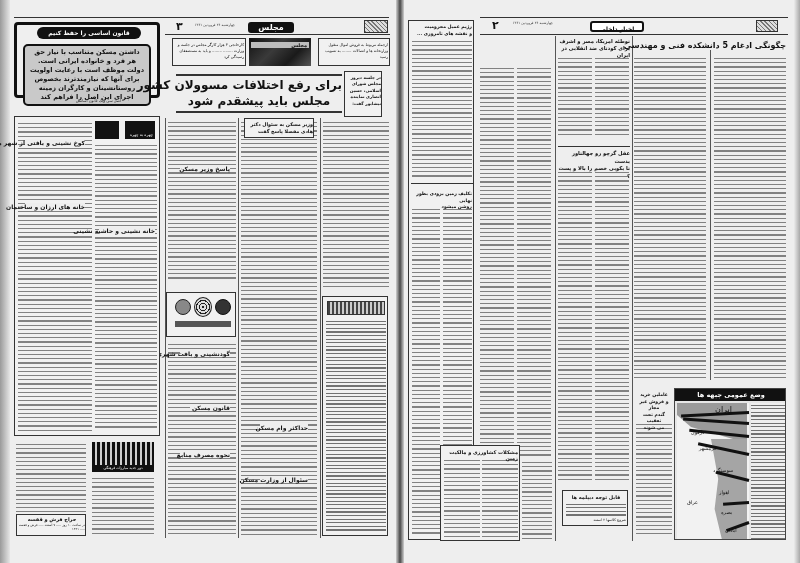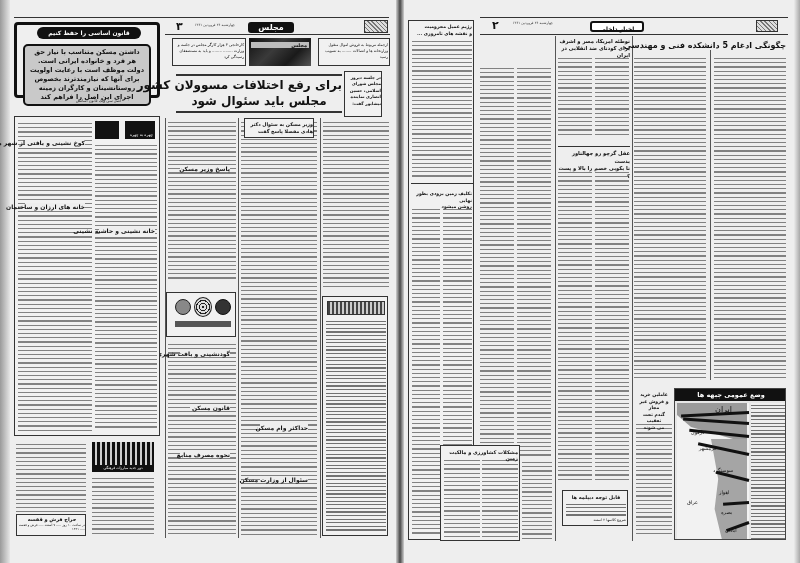--- a/index.html
+++ b/index.html
@@ -64,21 +64,21 @@
     </div>
     <div class="photo" style="left:249px; top:38px; width:62px; height:28px; background:linear-gradient(135deg,#111 0%,#3a3a3a 40%,#1a1a1a 70%,#555 100%);">
       <div class="abs" style="left:2px; top:4px; width:58px; height:6px; background:#bdbdbd; font-size:5px; line-height:6px; font-weight:bold; text-align:right; padding-right:2px;">مجلس</div>
     </div>
     <div class="box" style="left:318px; top:38px; width:72px; height:28px;">
       <div class="abs txt" style="left:3px; top:3px; width:66px; font-size:3.8px; line-height:6px;">ازجمله مربوط به فروش اموال منقول وزارتخانه ها و اتصالات ........ به تصویب رسید</div>
     </div>
 
     <div class="rule" style="left:176px; top:74px; width:166px; height:1.5px;"></div>
     <div class="headline" style="left:176px; top:78px; width:166px; font-size:12px;">برای رفع اختلافات مسوولان کشور</div>
-    <div class="headline" style="left:176px; top:94px; width:166px; font-size:12px;">مجلس باید سئوال شود</div>
+    <div class="headline" style="left:176px; top:94px; width:166px; font-size:12px;">مجلس باید پیشقدم شود</div>
     <div class="rule" style="left:176px; top:111px; width:166px; height:1.5px;"></div>
 
     <div class="box" style="left:344px; top:71px; width:38px; height:46px;">
       <div class="abs txt" style="left:2px; top:3px; width:34px; font-size:4.2px; line-height:6.4px; font-weight:bold;">در جلسه دیروز مجلس شورای اسلامی، حسین انصاری نماینده نیشابور گفت:</div>
     </div>
 
     <div class="vrule" style="left:320px; top:118px; height:420px;"></div>
     <div class="lines" style="left:323px; top:120px; width:66px; height:170px;"></div>
     <div class="box" style="left:322px; top:296px; width:66px; height:240px;">
       <div class="abs" style="left:4px; top:4px; width:58px; height:14px; border:1px solid #333; background:repeating-linear-gradient(90deg,#444 0 2px,#ccc 2px 4px);"></div>

